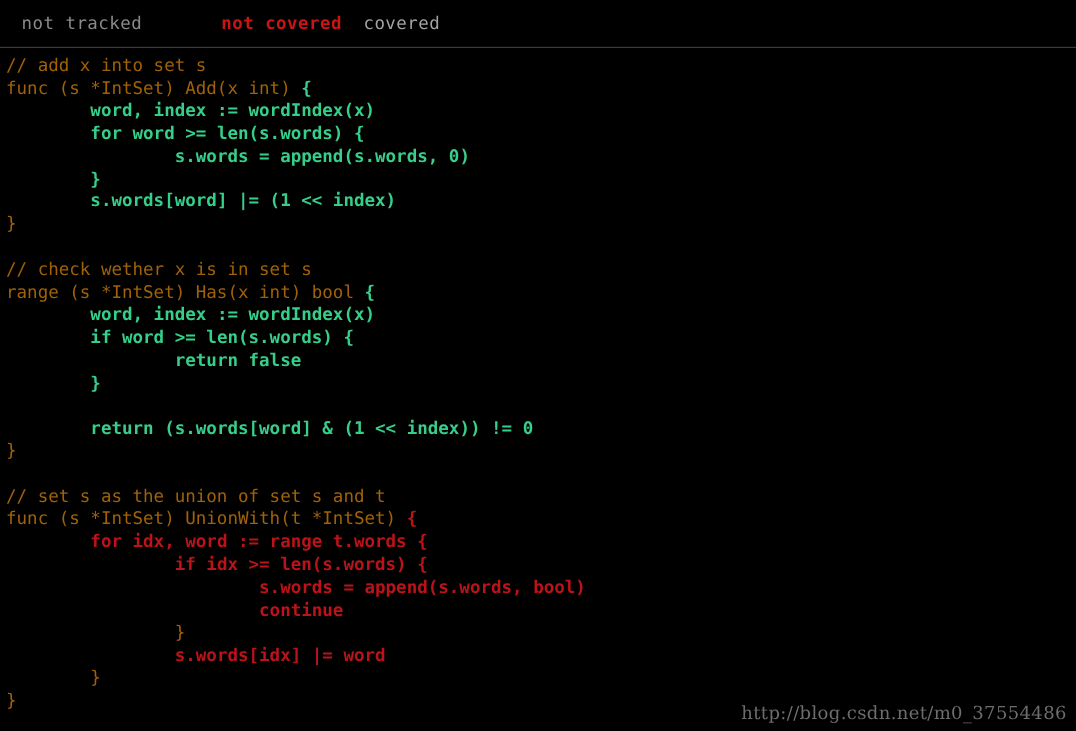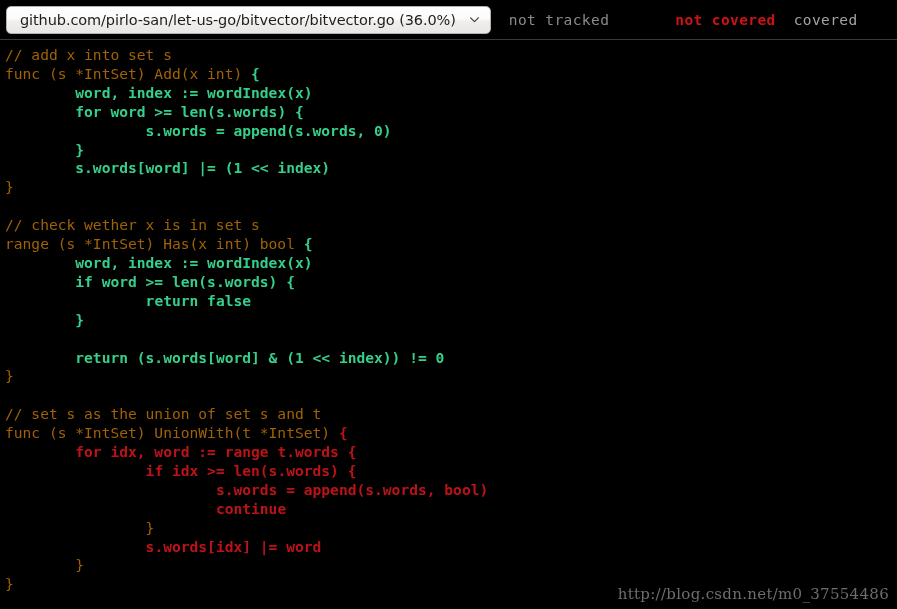--- a/index.html
+++ b/index.html
@@ -110,26 +110,20 @@
     color: #6d6d6d;
     letter-spacing: 0.3px;
     white-space: nowrap;
   }
 </style>
 </head>
 <body>
 
 <div id="header">
 
-  <div id="file-select">
-    <span class="sel-text">github.com/pirlo-san/let-us-go/bitvector/bitvector.go (36.0%)</span>
-    <svg class="chevron" viewBox="0 0 16 16">
-      <path d="M3.2 6 L8 10.6 L12.8 6" fill="none" stroke="#3d3d3d" stroke-width="1.5" stroke-linecap="round" stroke-linejoin="round"></path>
-    </svg>
-  </div>
 
   <div id="legend">
     <span class="legend-item lg-untracked">not tracked</span>
     <span class="legend-item lg-uncovered">not covered</span>
     <span class="legend-item lg-covered">covered</span>
   </div>
 
 </div>
 
 <div id="code-area">

